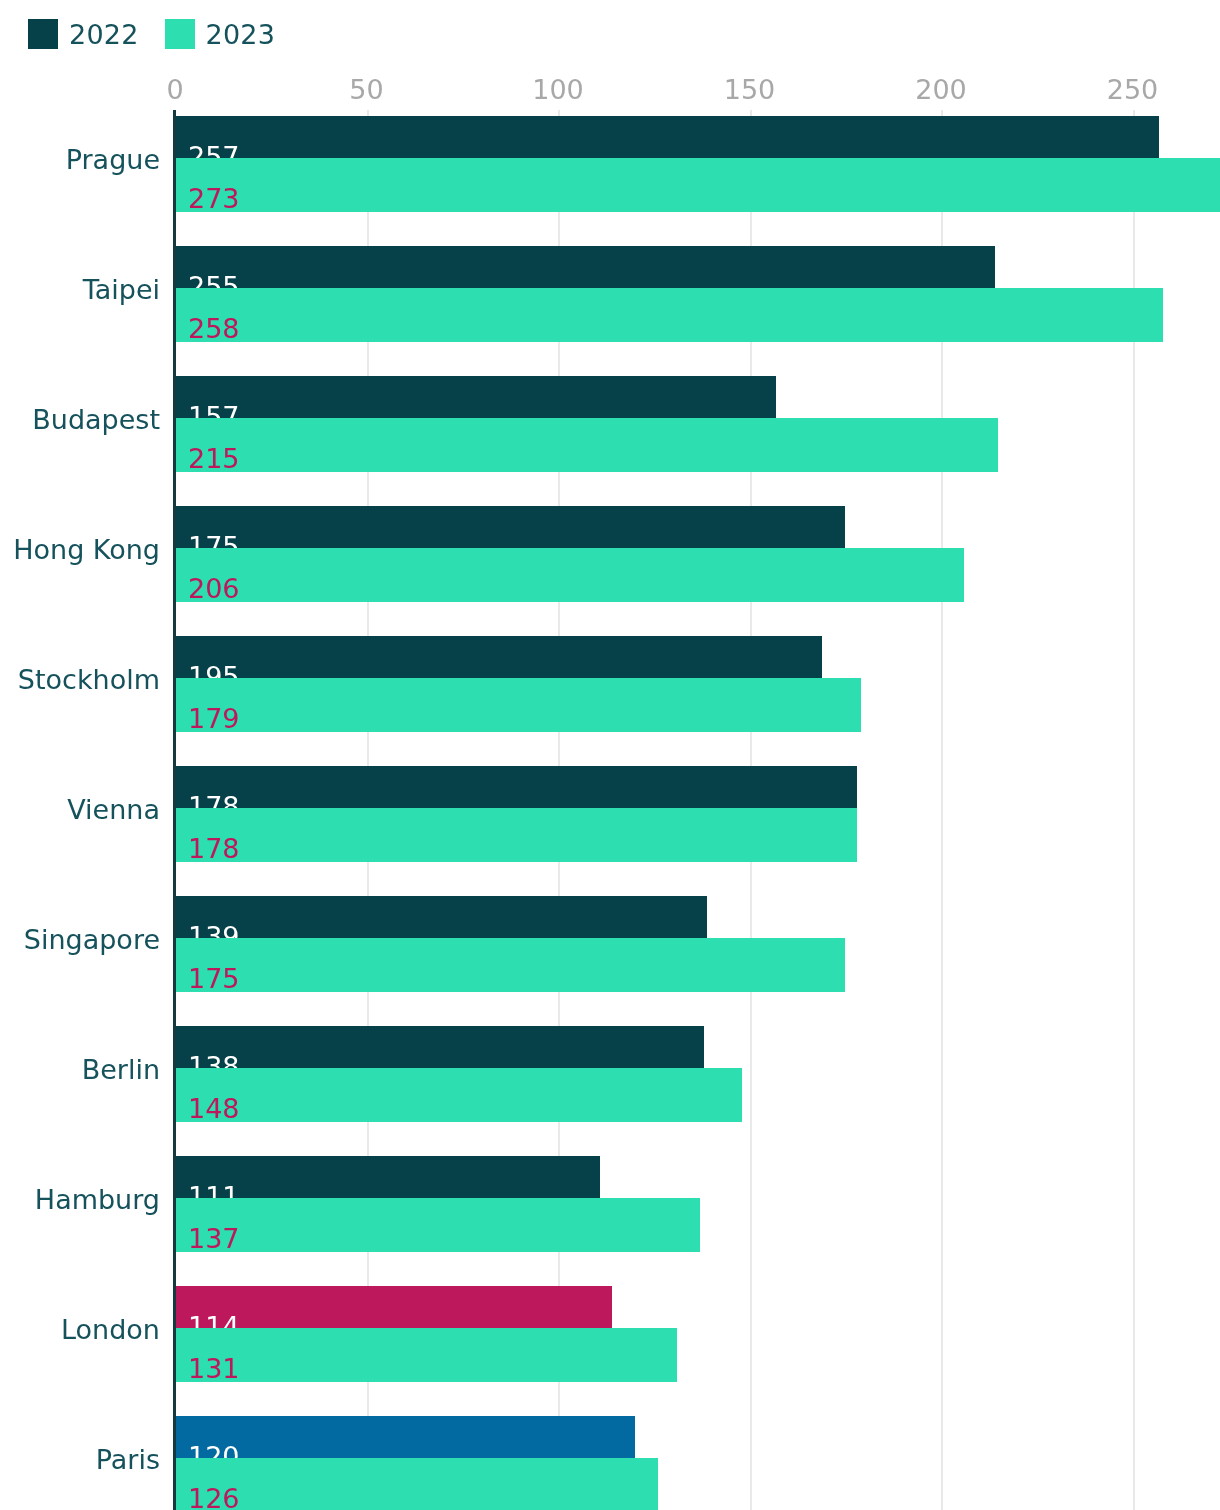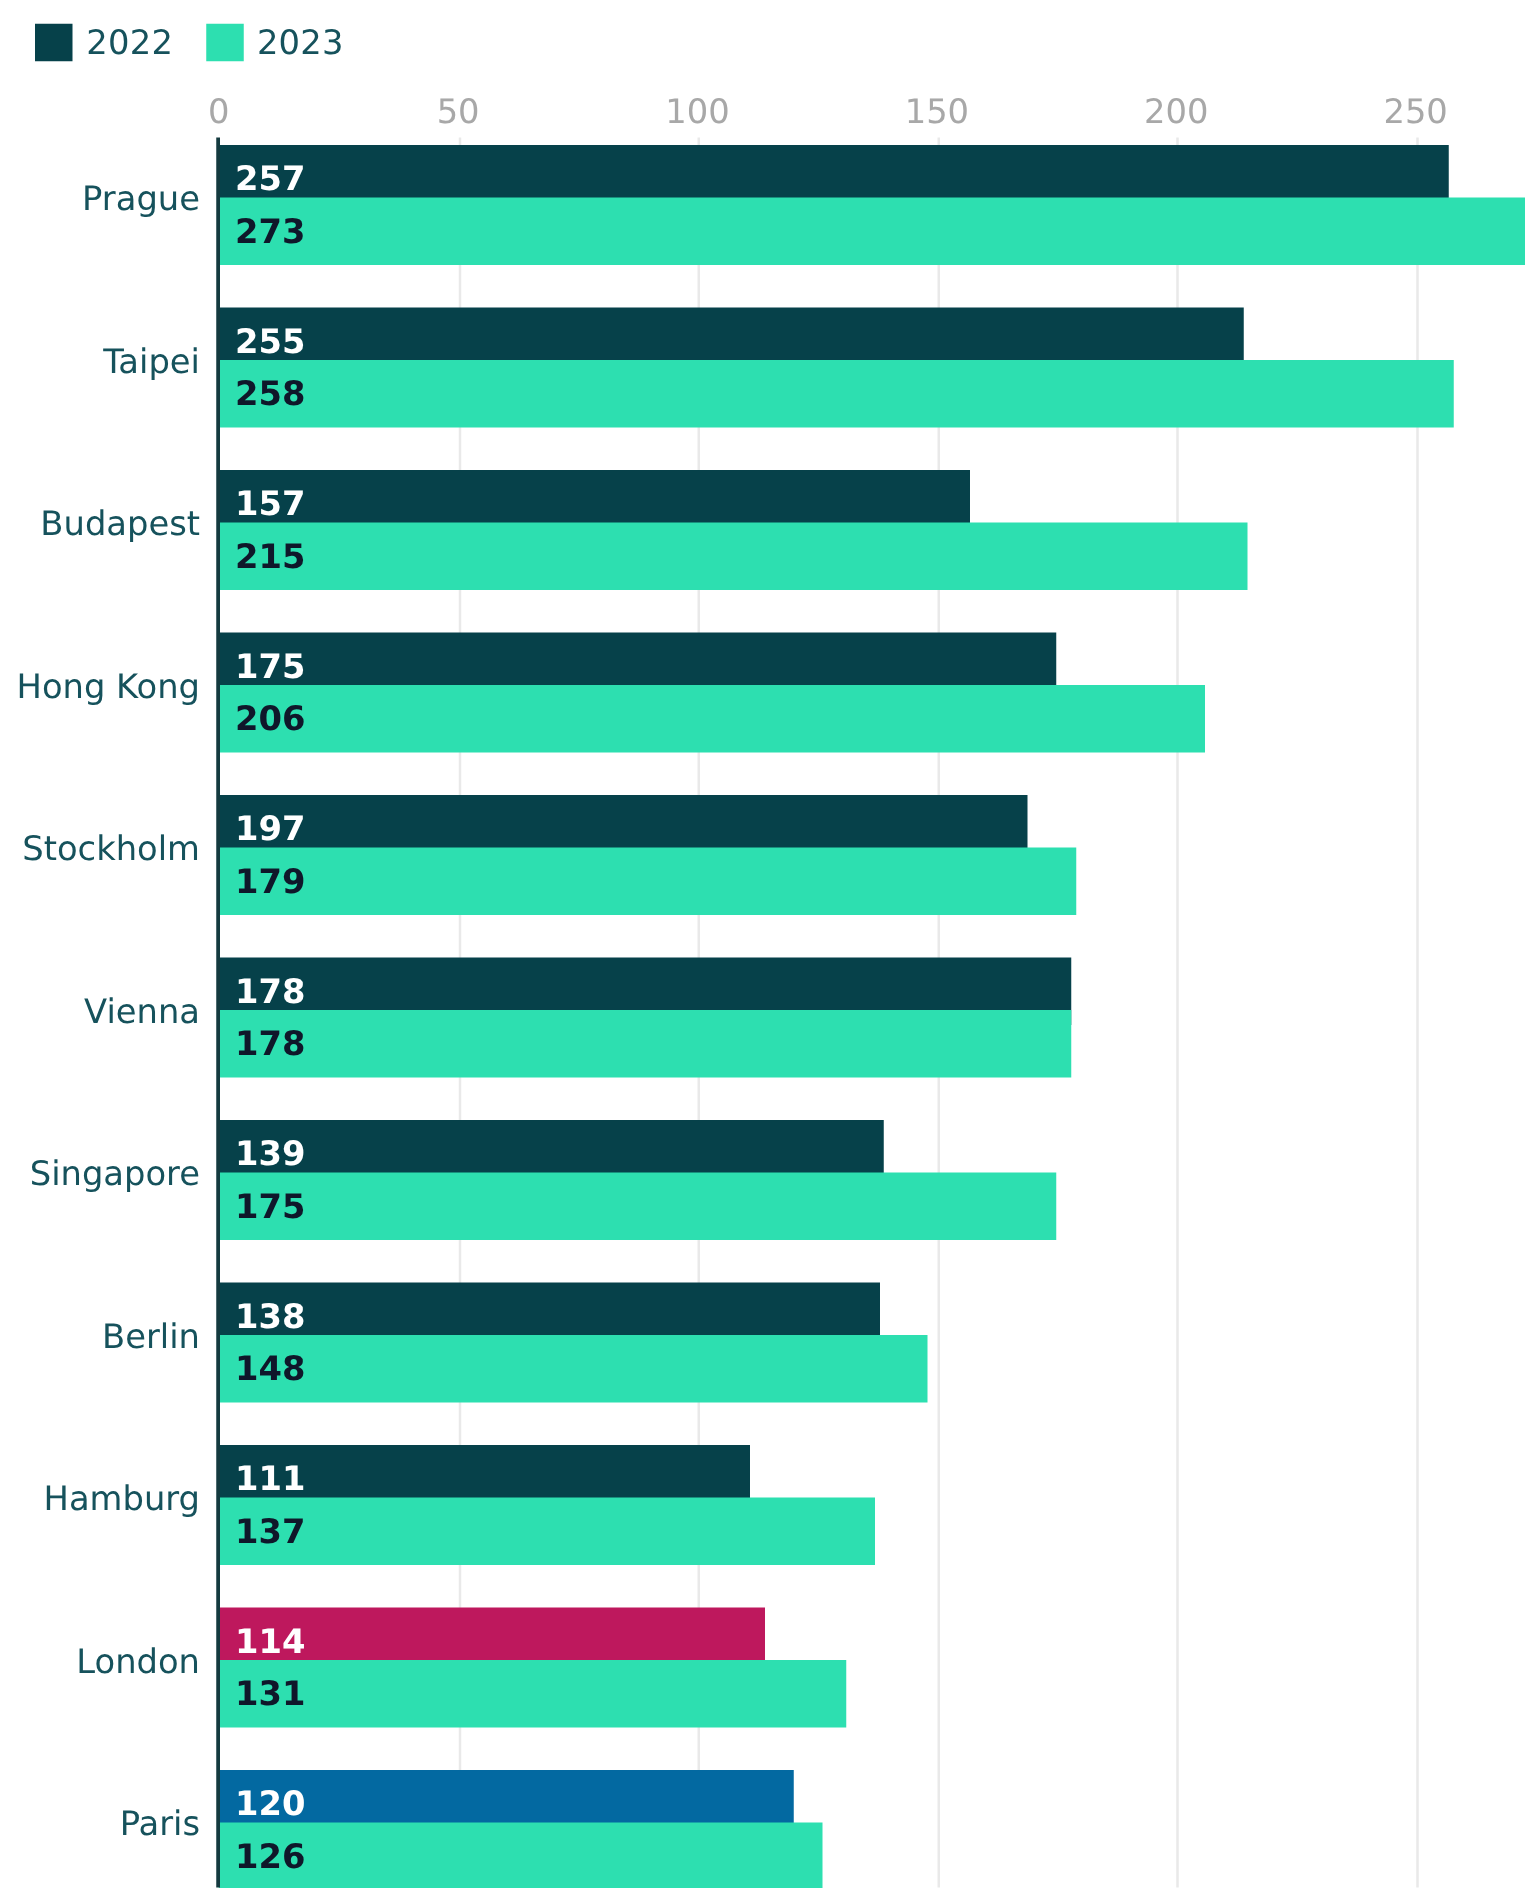--- a/index.html
+++ b/index.html
@@ -104,34 +104,33 @@
     font-size: 27px;
     color: #16525c;
     line-height: 1;
     white-space: nowrap;
   }
   .bar {
     position: absolute;
     left: 0;
     height: 54px;
     display: flex;
-    align-items: center;
+    align-items: flex-end;
     box-sizing: border-box;
     padding-left: 13px;
-    font-weight: bold;
   }
   .bar-2022 { top: 0px;  background: #06414a; }
   .bar-2023 { top: 42px; background: #2ddfb0; }
   .bar-value {
     font-size: 27px;
     line-height: 1;
     white-space: nowrap;
   }
   .bar-2022 .bar-value { color: #ffffff; }
-  .bar-2023 .bar-value { color: #0f172a; }
+  .bar-2023 .bar-value { color: #be185d; }
 </style>
 </head>
 <body>
 
 <div id="chart">
 
   <div id="legend">
       <div class="legend-entry">
         <span class="legend-swatch" style="background: rgb(6, 65, 74);"></span>
         <span class="legend-label">2022</span>
@@ -180,21 +179,21 @@
         <div class="bar bar-2022" style="width: 670.25px; background: rgb(6, 65, 74);">
           <span class="bar-value">175</span>
         </div>
         <div class="bar bar-2023" style="width: 788.98px; background: rgb(45, 223, 176);">
           <span class="bar-value">206</span>
         </div>
       </div>
       <div class="cat-group" style="top: 526px; height: 84px;">
         <div class="cat-label">Stockholm</div>
         <div class="bar bar-2022" style="width: 647.27px; background: rgb(6, 65, 74);">
-          <span class="bar-value">197</span>
+          <span class="bar-value">195</span>
         </div>
         <div class="bar bar-2023" style="width: 685.57px; background: rgb(45, 223, 176);">
           <span class="bar-value">179</span>
         </div>
       </div>
       <div class="cat-group" style="top: 656px; height: 84px;">
         <div class="cat-label">Vienna</div>
         <div class="bar bar-2022" style="width: 681.74px; background: rgb(6, 65, 74);">
           <span class="bar-value">178</span>
         </div>

